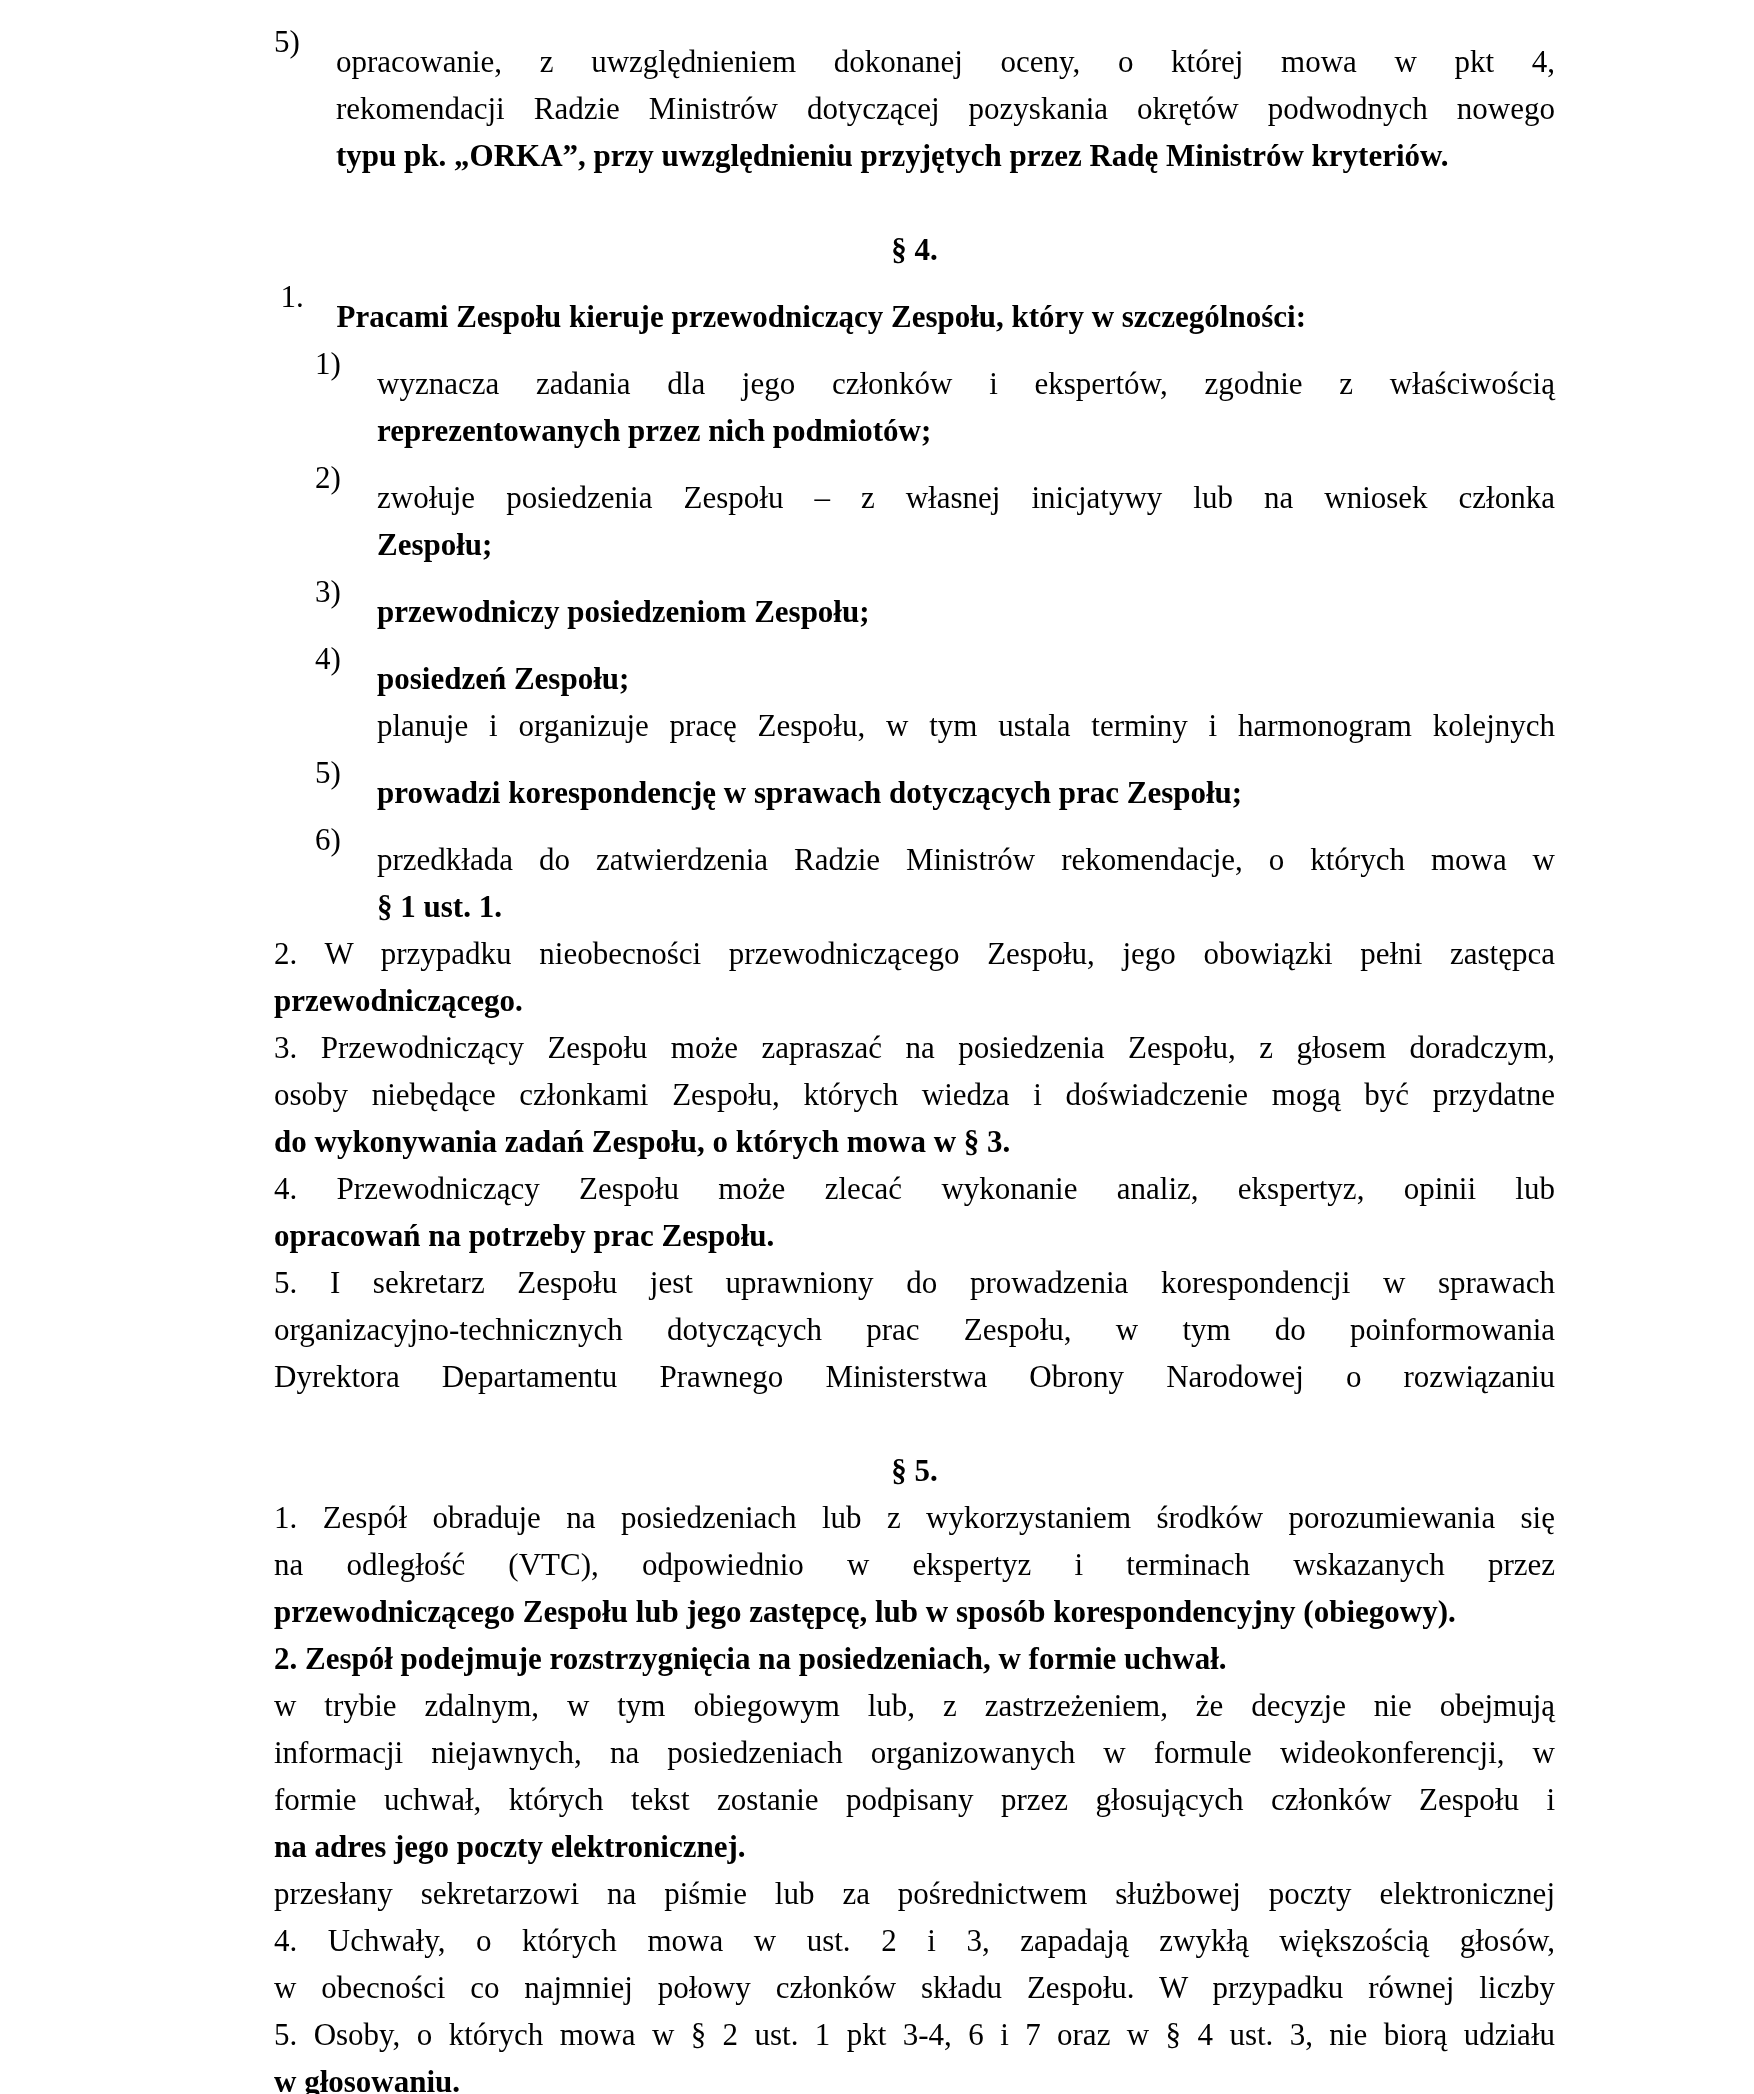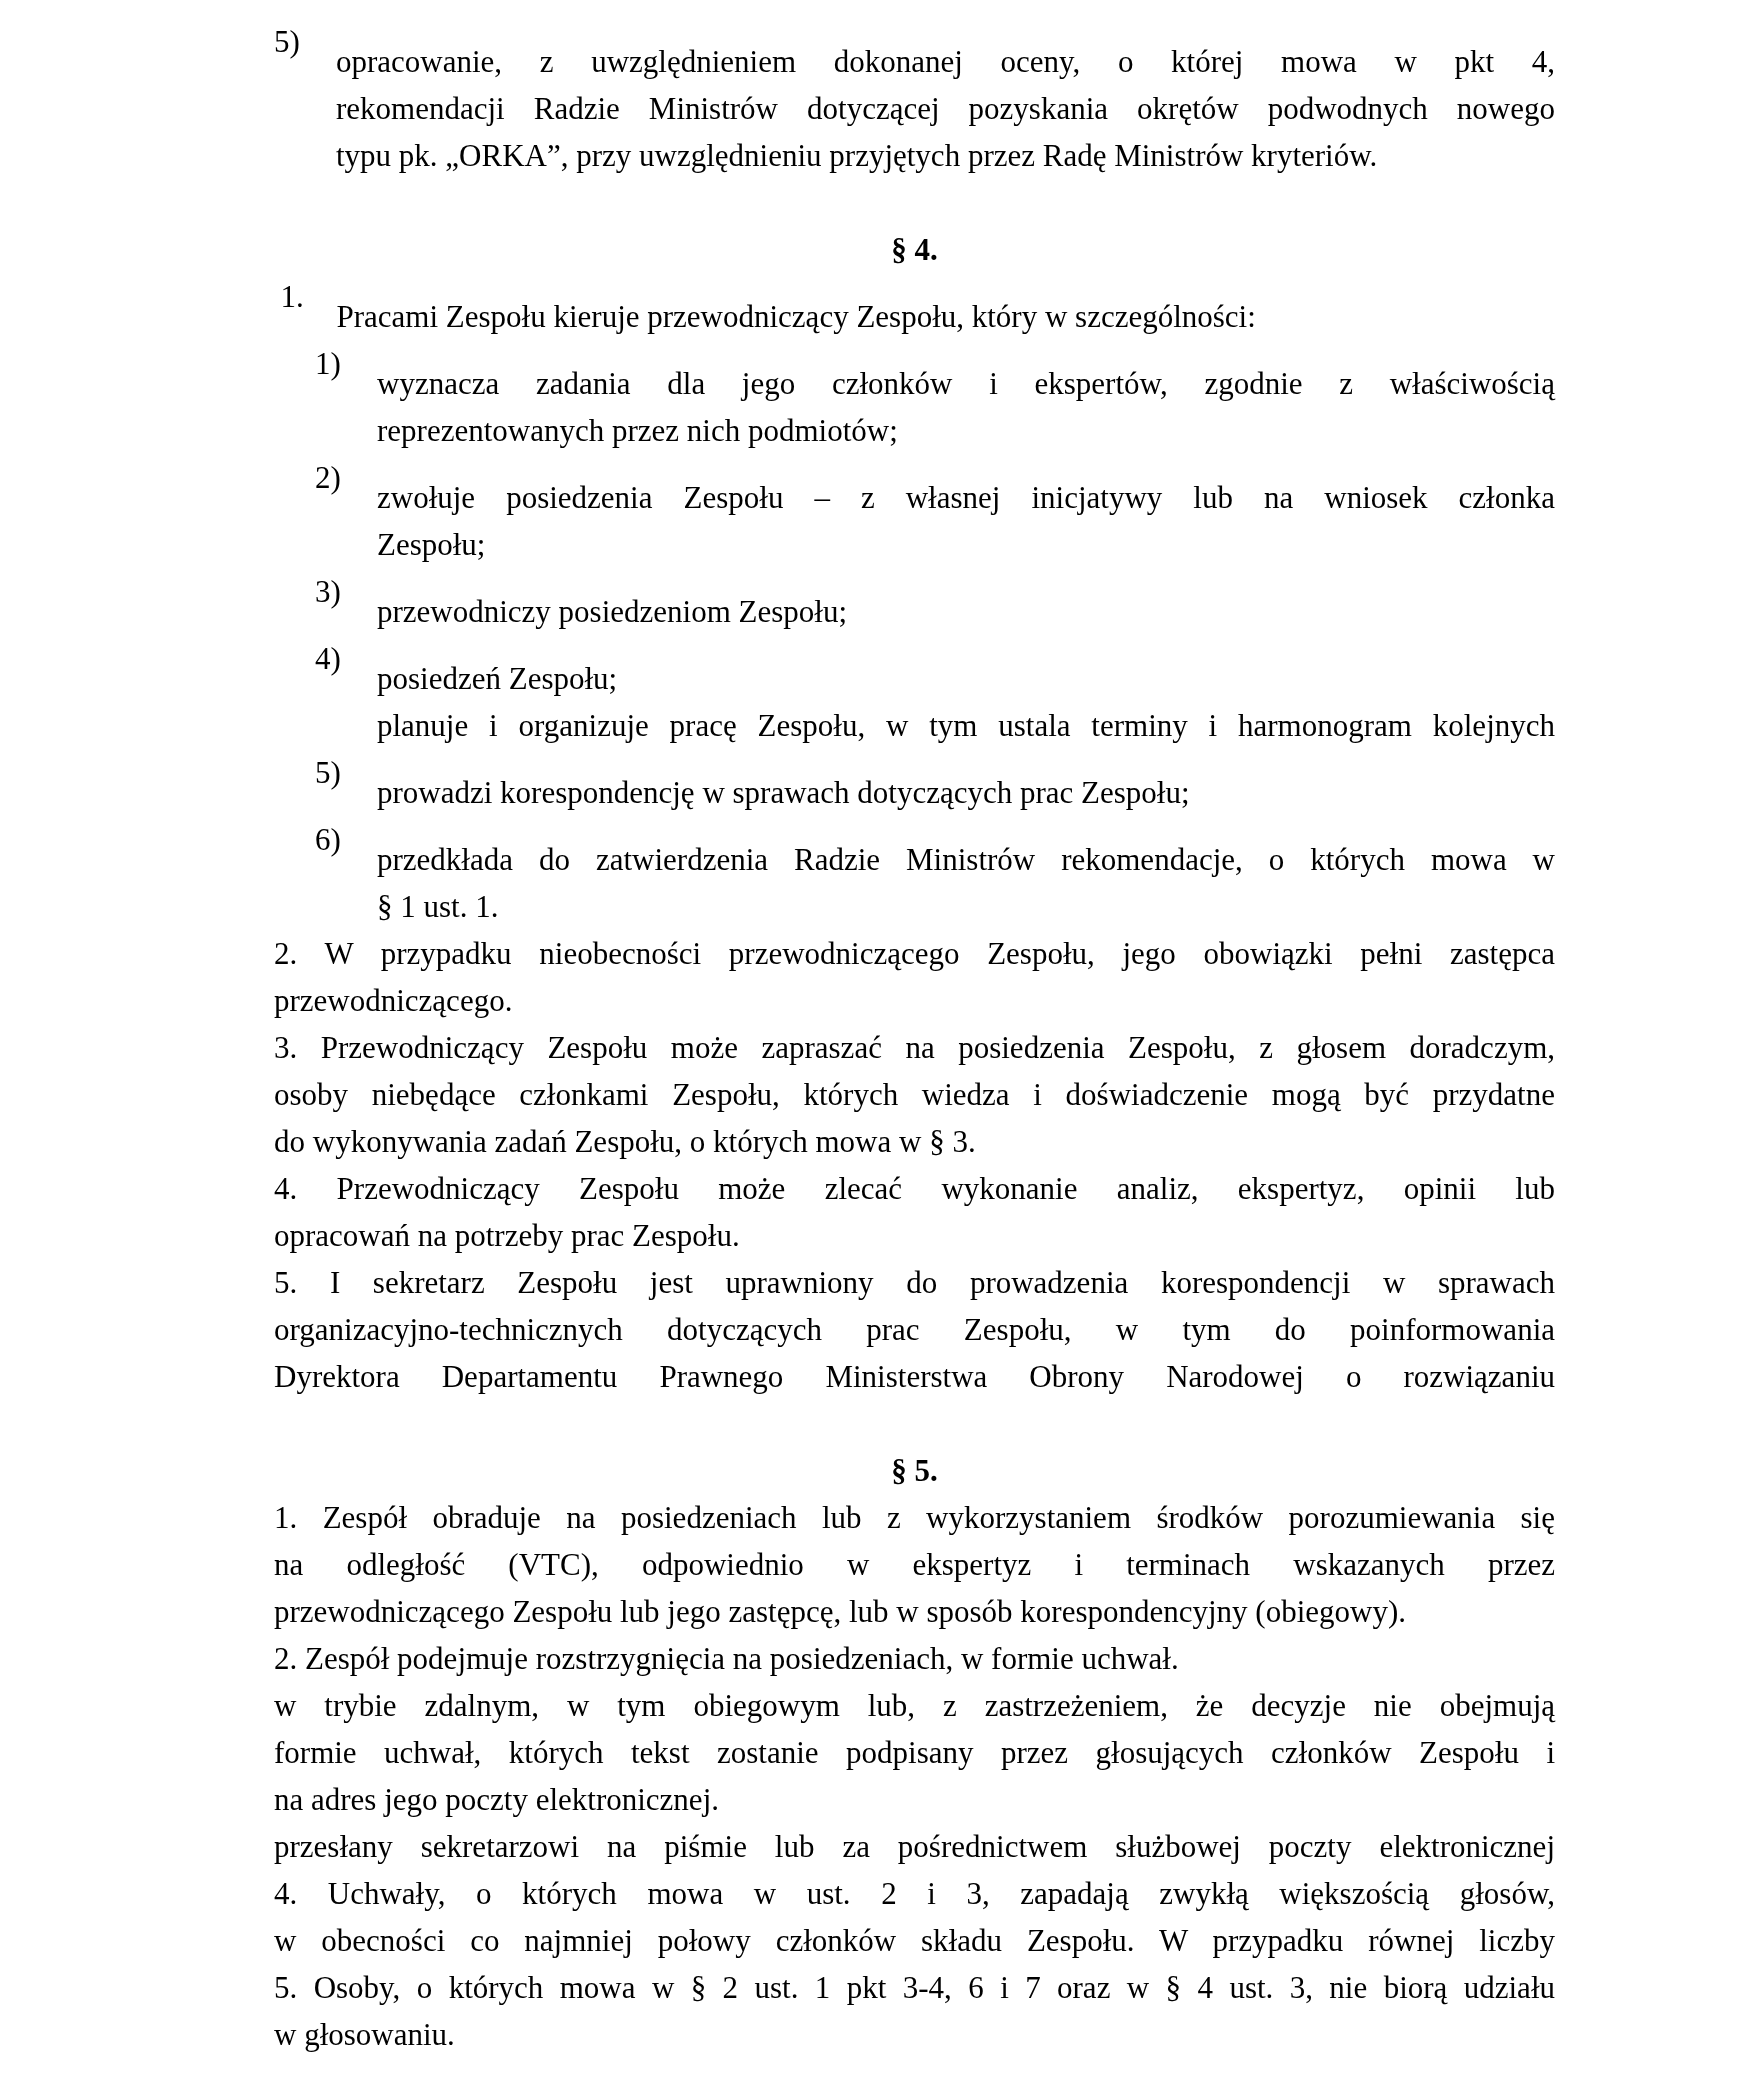--- a/index.html
+++ b/index.html
@@ -3,21 +3,21 @@
 <meta charset="utf-8">
 <style>
   html, body { margin: 0; padding: 0; background: #ffffff; }
   body { width: 1754px; height: 2095px; position: relative; overflow: hidden; }
   .page {
     position: absolute; left: 274px; top: 18px; width: 1281px;
     font-family: "Liberation Serif", "DejaVu Serif", serif;
     font-size: 31px; line-height: 47px; color: #000;
   }
   .line { display: block; text-align: justify; text-align-last: justify; white-space: nowrap; height: 47px; }
-  .line.last { text-align-last: left; }
+  .line.last { text-align-last: left; font-weight: bold; }
   .row { display: flex; }
   .num { flex: 0 0 auto; }
   .txt { flex: 1 1 auto; margin-top: 20px; }
   .lvl1 .num { width: 62px; }
   .lvl2 { padding-left: 41px; }
   .lvl2 .num { width: 62px; }
   .heading { text-align: center; font-weight: bold; height: 47px; margin-top: 47px; }
   .ust .line { }
 </style>
 </head>
@@ -106,20 +106,21 @@
   <div class="ust">
     <span class="line">1. Zespół obraduje na posiedzeniach lub z wykorzystaniem środków porozumiewania się</span>
     <span class="line">na odległość (VTC), odpowiednio w ekspertyz i terminach wskazanych przez</span>
     <span class="line last">przewodniczącego Zespołu lub jego zastępcę, lub w sposób korespondencyjny (obiegowy).</span>
   </div>
   <div class="ust">
     <span class="line last">2. Zespół podejmuje rozstrzygnięcia na posiedzeniach, w formie uchwał.</span>
   </div>
   <div class="ust">
     <span class="line">w trybie zdalnym, w tym obiegowym lub, z zastrzeżeniem, że decyzje nie obejmują</span>
+    <span class="line">informacji niejawnych, na posiedzeniach organizowanych w formule wideokonferencji, w</span>
     <span class="line">formie uchwał, których tekst zostanie podpisany przez głosujących członków Zespołu i</span>
     <span class="line last">na adres jego poczty elektronicznej.</span>
     <span class="line">przesłany sekretarzowi na piśmie lub za pośrednictwem służbowej poczty elektronicznej</span>
   </div>
   <div class="ust">
     <span class="line">4. Uchwały, o których mowa w ust. 2 i 3, zapadają zwykłą większością głosów,</span>
     <span class="line">w obecności co najmniej połowy członków składu Zespołu. W przypadku równej liczby</span>
   </div>
   <div class="ust">
     <span class="line">5. Osoby, o których mowa w § 2 ust. 1 pkt 3-4,  6 i 7 oraz w § 4 ust. 3, nie biorą udziału</span>

